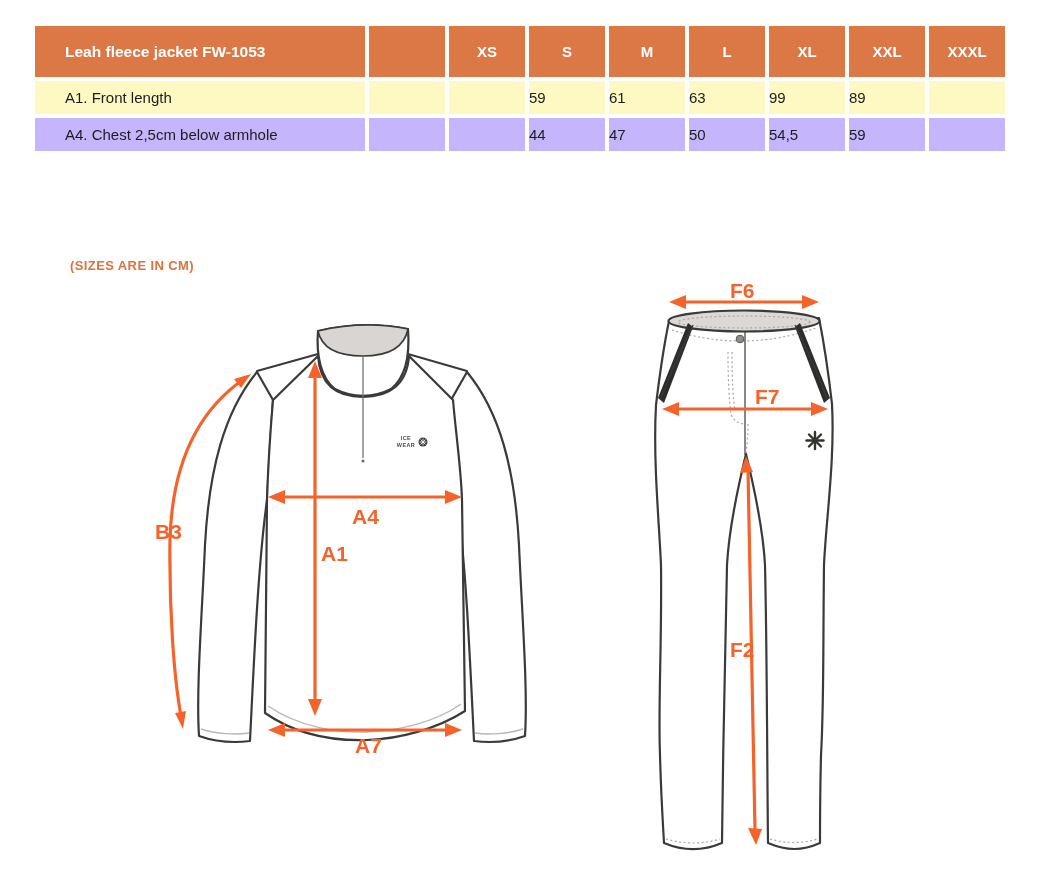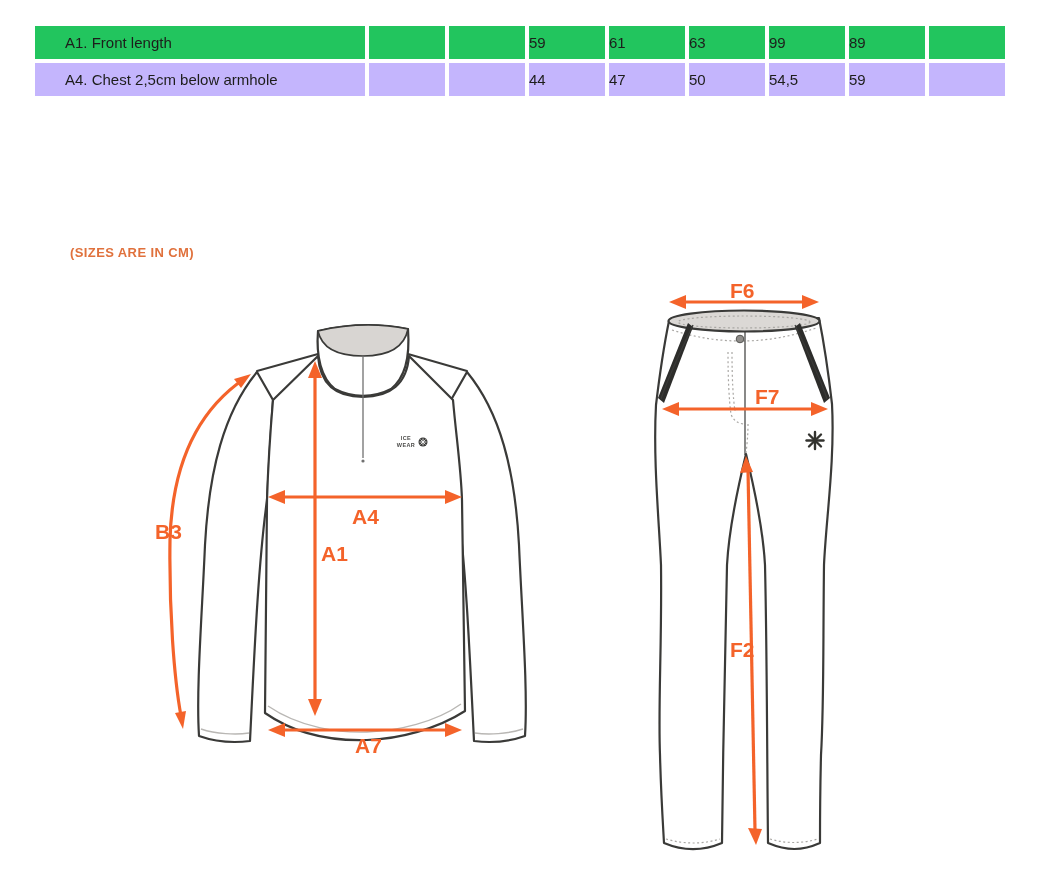--- a/index.html
+++ b/index.html
@@ -17,26 +17,26 @@
   table.size-table col.c-size  { width:76px; }
   .head-cell {
     background:#DB7845; color:#ffffff; font-weight:bold; font-size:15px;
     height:51px; text-align:center; vertical-align:middle; padding:0;
   }
   .title-cell { text-align:left; padding-left:30px; font-size:15.5px; }
   .data-row td {
     height:33px; font-size:15px; color:#1d1d1b; 
     vertical-align:middle; padding:0;
   }
-  .row-dark  td { background:#22c55e; }
+  .row-dark  td { background:#fef9c3; }
   .row-light td { background:#c4b5fd; }
   td.label-cell { text-align:left; padding-left:30px; }
   
   .footnote {
-    position:absolute; left:70px; top:245px;
+    position:absolute; left:70px; top:258px;
     color:#E0713C; font-weight:bold; font-size:13px; letter-spacing:.4px;
   }
   
   svg.drawing { position:absolute; overflow:visible; }
   #jacket-svg { left:140px; top:285px; width:470px; height:490px; }
   #pants-svg  { left:620px; top:280px; width:420px; height:600px; }
   .garment { fill:#ffffff; stroke:#3a3a38; stroke-width:2.2; stroke-linejoin:round; }
   .seam    { fill:none; stroke:#3a3a38; stroke-width:2; stroke-linecap:round; }
   .thinseam{ fill:none; stroke:#3a3a38; stroke-width:1.2; }
   .stitch  { fill:none; stroke:#b9b7b4; stroke-width:1.4; }
@@ -62,20 +62,31 @@
     <col class="c-size">
       <col class="c-size">
       <col class="c-size">
       <col class="c-size">
     <col class="c-size">
       <col class="c-size">
       <col class="c-size">
       <col class="c-size">
   </colgroup>
   <tbody>
+      <tr>
+    <th class="head-cell title-cell">Leah fleece jacket FW-1053</th>
+    <th class="head-cell"></th>
+    <th class="head-cell">XS</th>
+    <th class="head-cell">S</th>
+    <th class="head-cell">M</th>
+    <th class="head-cell">L</th>
+    <th class="head-cell">XL</th>
+    <th class="head-cell">XXL</th>
+    <th class="head-cell">XXXL</th>
+  </tr>
   <tr class="data-row row-dark">
     <td class="label-cell">A1. Front length</td>
     <td></td>
     <td></td>
     <td>59</td>
     <td>61</td>
     <td>63</td>
     <td>99</td>
     <td>89</td>
     <td></td>

